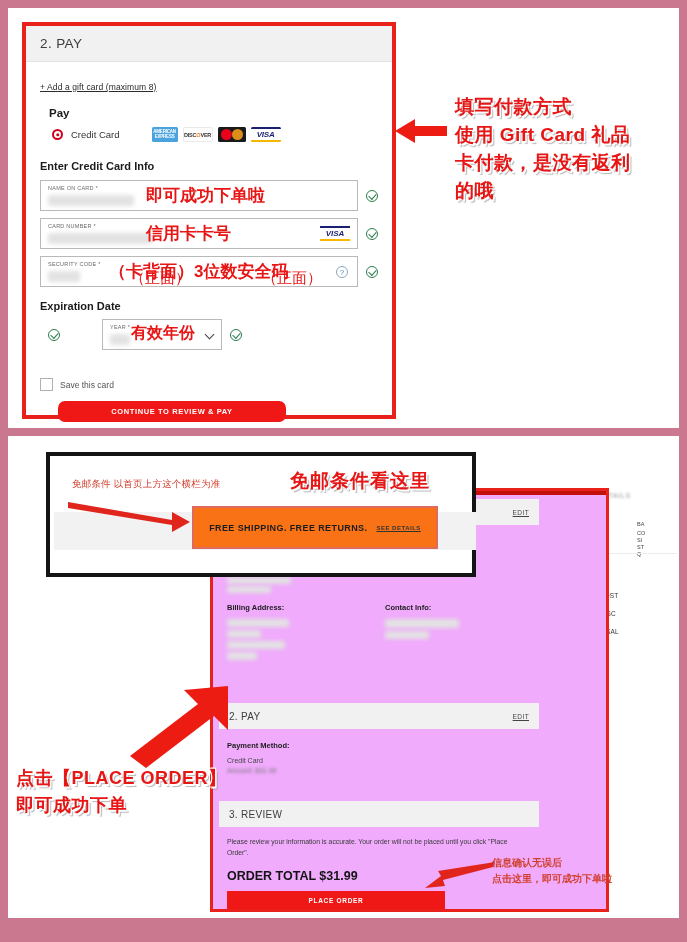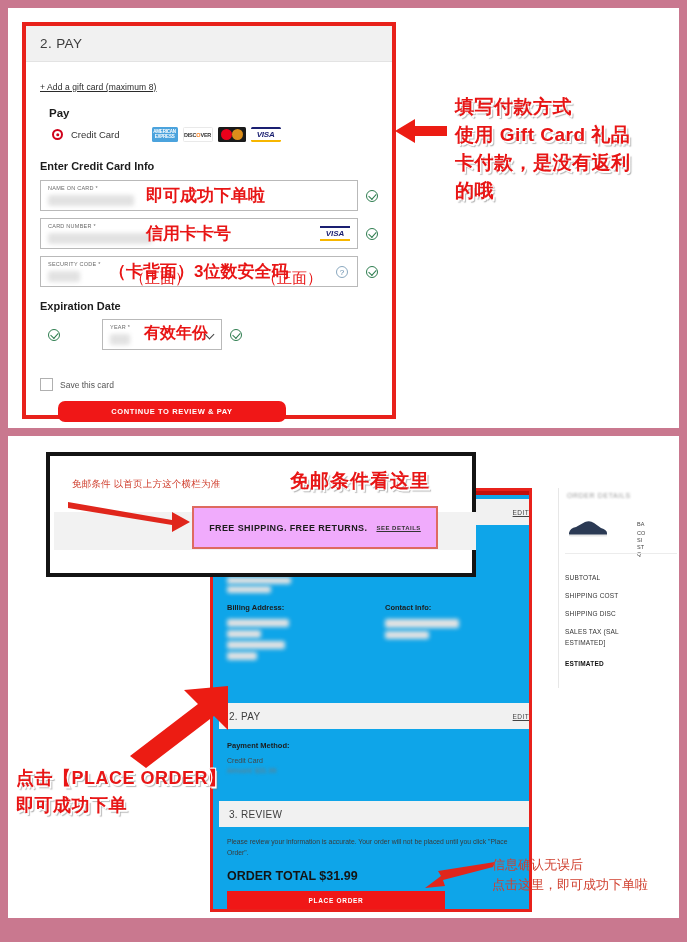--- a/index.html
+++ b/index.html
@@ -144,22 +144,22 @@
                  -1px -1px 0 #fff, 1px -1px 0 #fff, -1px 1px 0 #fff;
     white-space: nowrap;
   }
   .arrow-left {
     position: absolute; left: 395px; top: 118px; width: 52px; height: 26px;
   }
 
   
   .review-shot {
     position: absolute; left: 210px; top: 488px;
-    width: 322px; height: 424px;
-    background: #0ea5e9; border: 3px solid #e8211b;
+    width: 399px; height: 424px;
+    background: #f0abfc; border: 3px solid #e8211b;
     overflow: hidden;
   }
   .rs-barline { position: absolute; left: 0; top: 0; width: 100%; height: 4px; background: #c4100d; }
   .rs-sec-head {
     position: absolute; left: 6px; width: 320px; height: 26px;
     background: #f1f1f1; display: flex; align-items: center;
     justify-content: space-between; padding: 0 10px;
   }
   .rs-sec-title { font-size: 10px; color: #3d3d3d; letter-spacing: .3px; }
   .rs-edit { font-size: 6.5px; color: #444; text-decoration: underline; letter-spacing: .4px; }
@@ -207,34 +207,34 @@
     text-shadow: 1.5px 1.5px 0 #fff, 2.5px 2.5px 1px rgba(120,120,120,.55),
                  -1px -1px 0 #fff, 1px -1px 0 #fff, -1px 1px 0 #fff;
     white-space: nowrap;
   }
   .ship-grayband {
     position: absolute; left: 4px; top: 56px; width: 422px; height: 38px;
     background: #f2f2f2;
   }
   .ship-inner {
     position: absolute; left: 142px; top: 50px; width: 246px; height: 43px;
-    border: 2px solid #de6a60; background: #f0abfc;
+    border: 2px solid #de6a60; background: #f97316;
     display: flex; align-items: center; justify-content: center; gap: 9px;
   }
   .ship-text { font-size: 9px; font-weight: bold; color: #1c1c1c; letter-spacing: .4px; }
   .ship-see { font-size: 6px; font-weight: bold; color: #333;
               text-decoration: underline; letter-spacing: .5px; }
 
   
   .anno-bl { position: absolute; left: 16px; top: 765px; }
   .anno-bl .anno-line { font-size: 18px; letter-spacing: .5px; }
 
   
   .anno-br { position: absolute; left: 492px; top: 855px; }
-  .anno-br-line { font-size: 13px; color: #d0402f; line-height: 1.55; white-space: nowrap; }
+  .anno-br-line { font-size: 10px; color: #d0402f; line-height: 1.55; white-space: nowrap; font-weight: bold; }
 
   svg { display: block; overflow: visible; }
 </style>
 </head>
 <body>
 
 <div class="page">
 
   <div class="canvas-top">
 
@@ -303,21 +303,21 @@
         </div>
 
         <div class="exp-title">Expiration Date</div>
 
         <div class="exp-row">
           <span class="check-ok"></span>
           <span class="exp-spacer"></span>
           <div class="exp-field">
             <span class="field-lab">YEAR *</span>
             <span class="rs-blur field-blur" style="width:20px"></span>
-            <span style="position:absolute;left:28px;top:3px;font-size:16px;font-weight:bold;color:#e81515;white-space:nowrap;margin-left:13px;">有效年份</span>
+            <span style="position:absolute;left:28px;top:3px;font-size:16px;font-weight:bold;color:#e81515;white-space:nowrap;">有效年份</span>
             <span class="sel-caret"></span>
           </div>
           <span class="check-ok"></span>
         </div>
 
         
         <span style="position:absolute;left:104px;top:207px;font-size:15px;color:#e81515;white-space:nowrap;">（正面）</span>
         <span style="position:absolute;left:236px;top:207px;font-size:15px;color:#e81515;white-space:nowrap;">（正面）</span>
 
         <div class="save-row">

